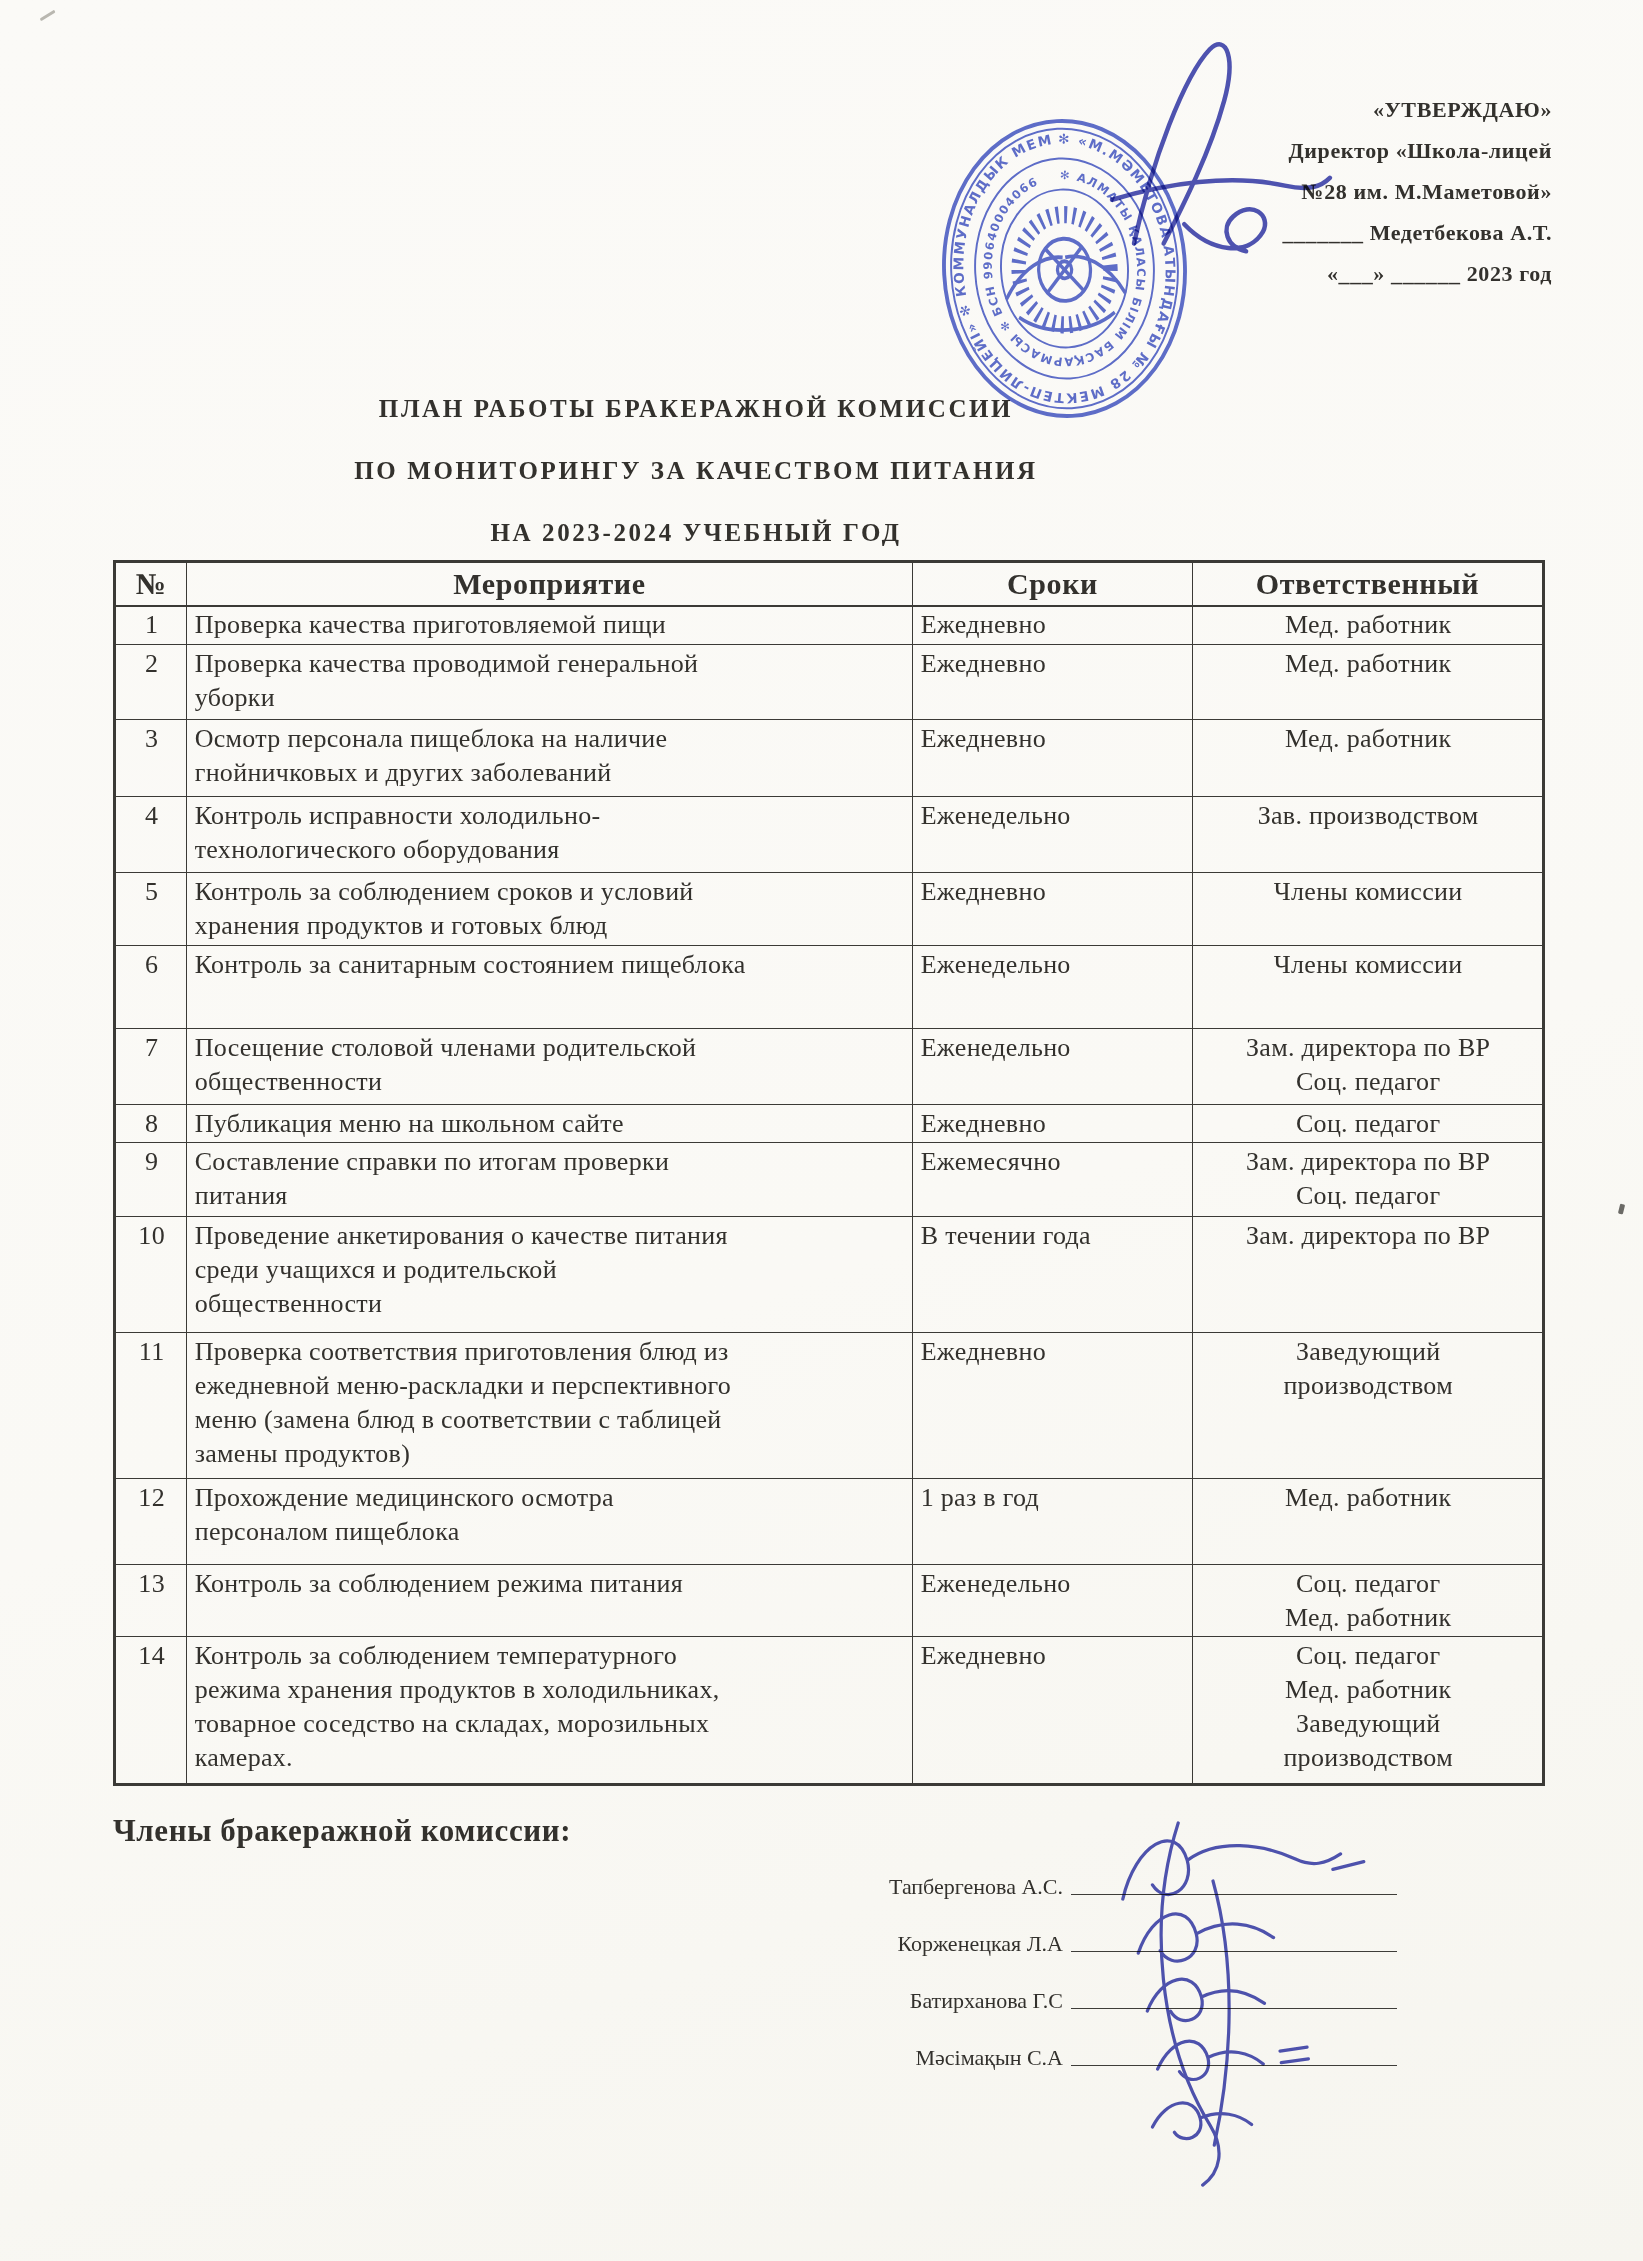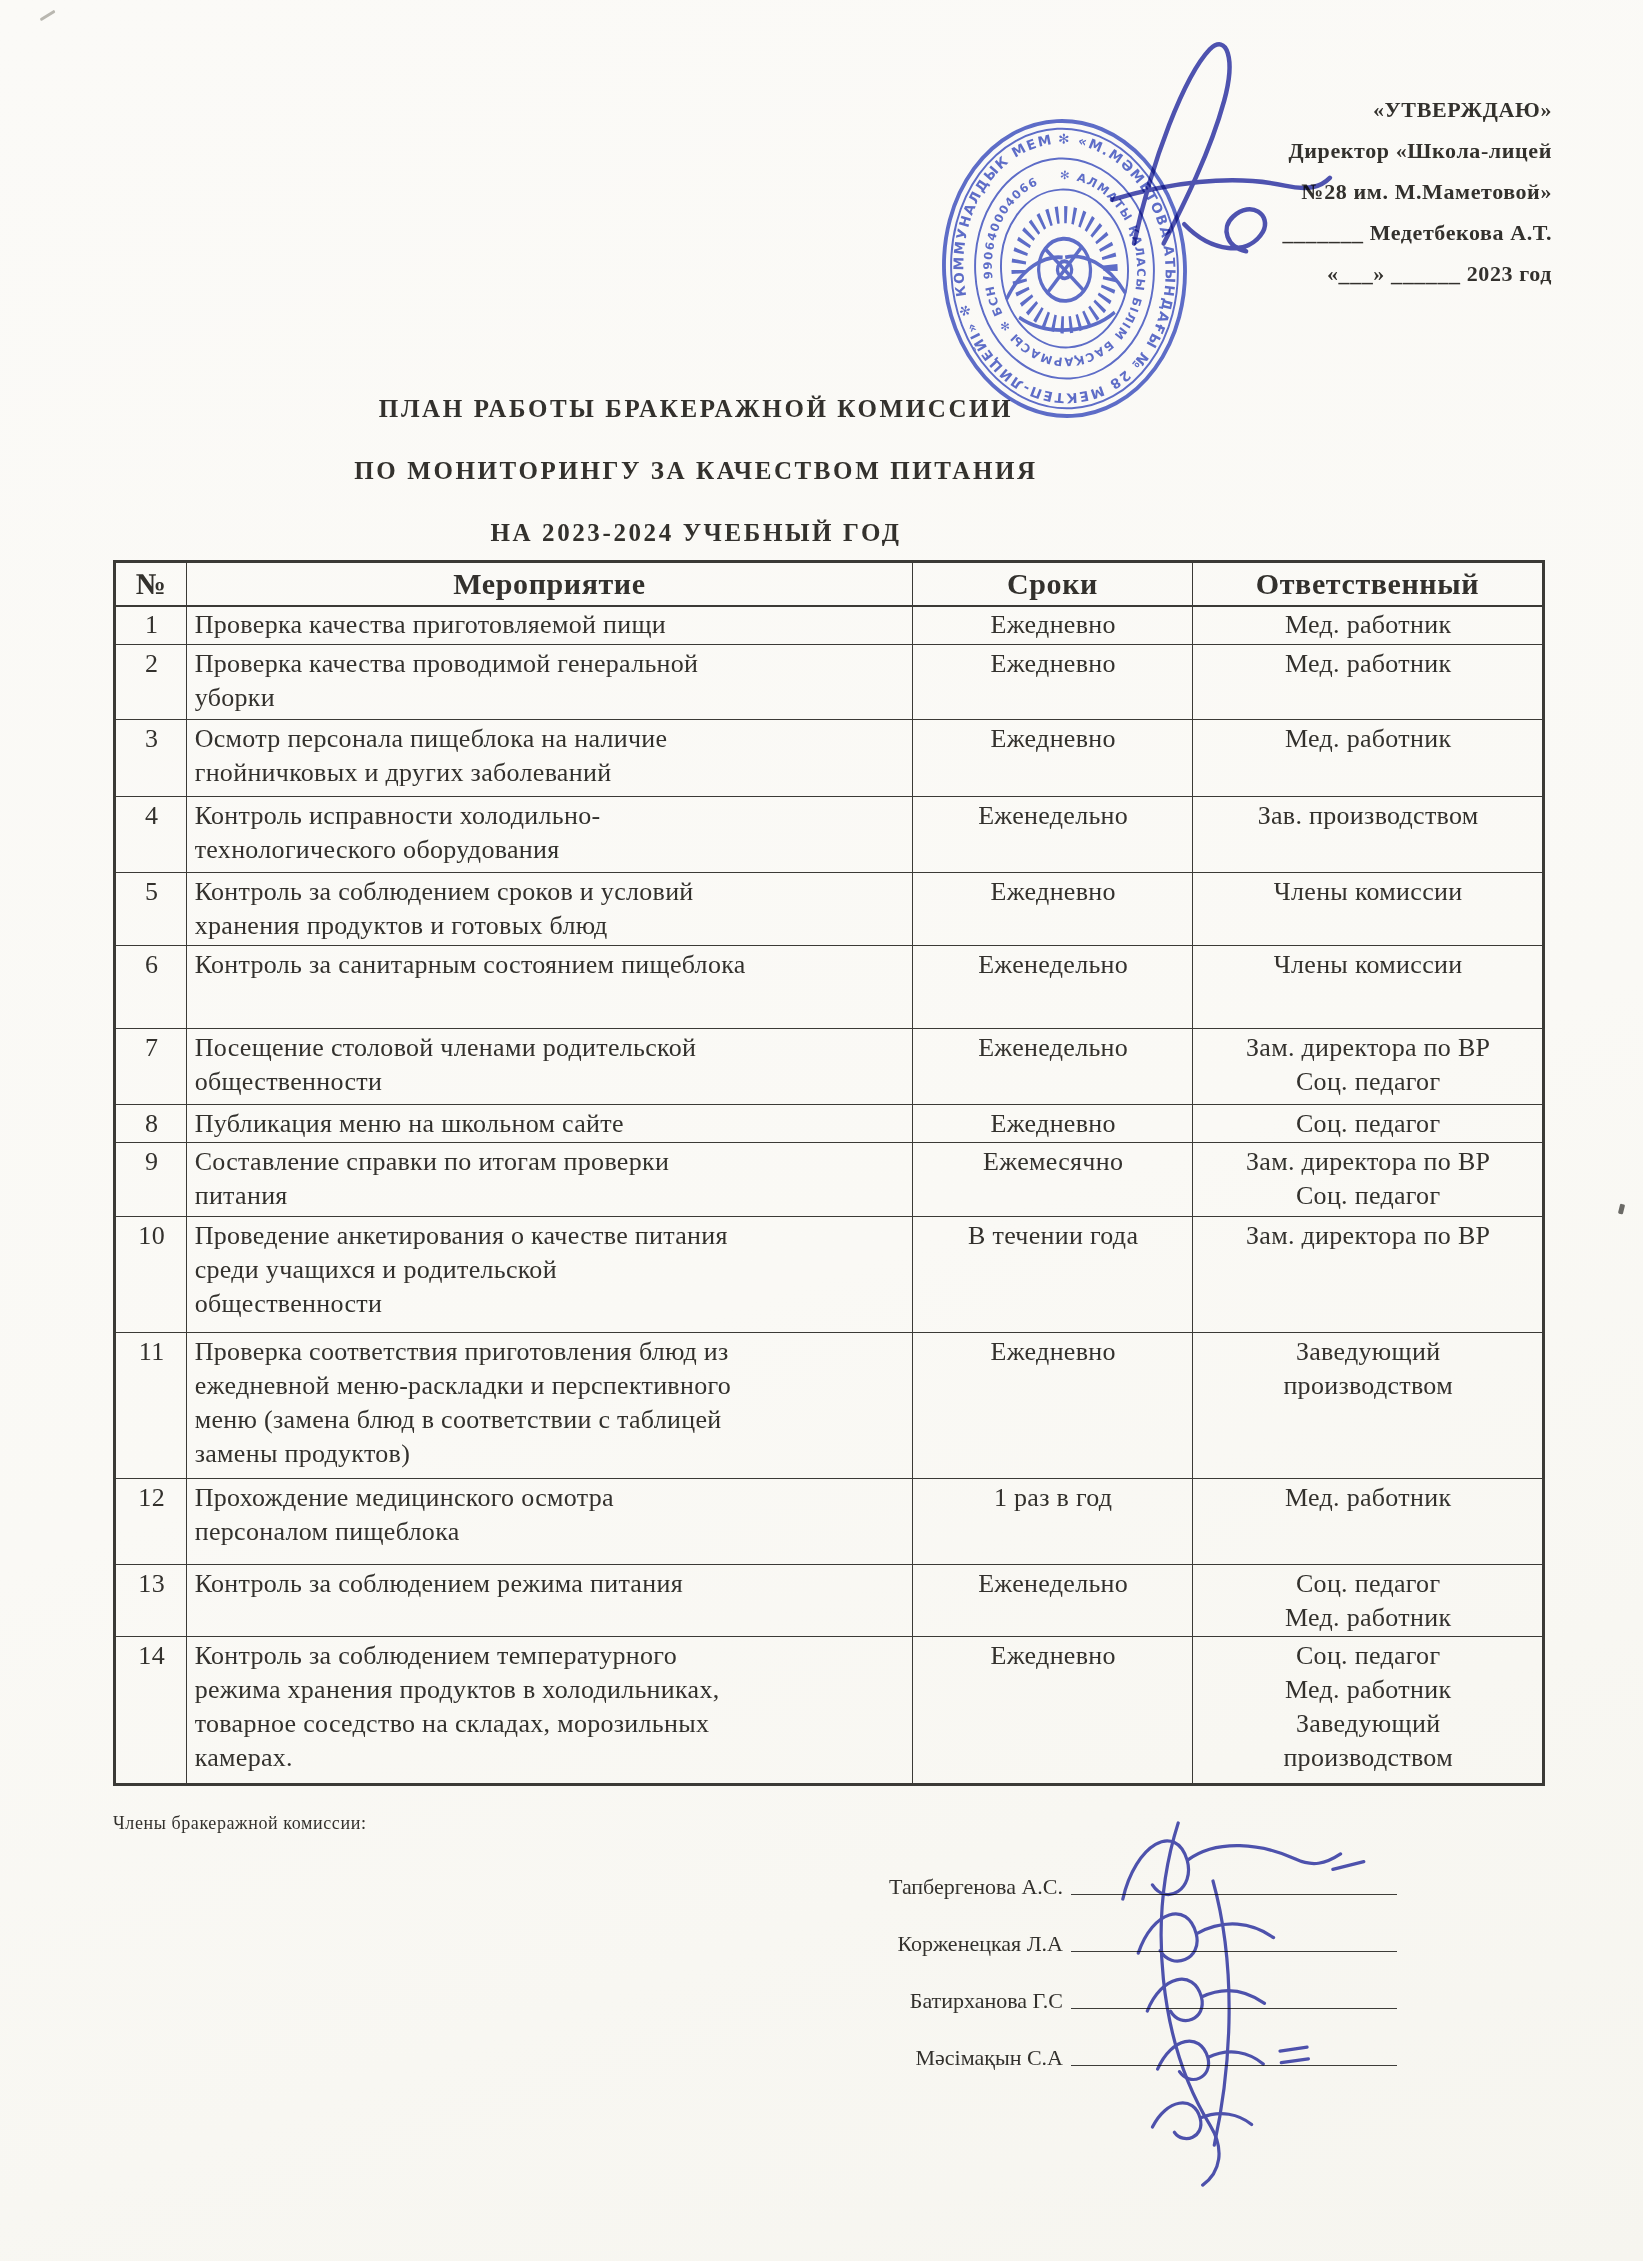--- a/index.html
+++ b/index.html
@@ -32,26 +32,26 @@
     font-size:26px;line-height:34px;letter-spacing:0.3px;
     padding:1.9px 6.4px 1.3px 7.7px;overflow:hidden;
   }
   table.plan{border:3.2px solid var(--border);}
   table.plan th{
     font-size:30px;font-weight:bold;text-align:center;vertical-align:middle;
     letter-spacing:0.6px;padding:1.3px 2.6px;border-bottom:2.6px solid var(--border);
   }
   td.c-num{text-align:center;padding-left:1.3px;padding-right:1.3px;}
   td.c-act{white-space:pre-line;text-align:left;}
-  td.c-time{text-align:center;}
+  td.c-time{}
   td.c-resp{text-align:center;white-space:pre-line;margin-top:20px;}
   
   .members-label{
     position:absolute;left:113px;top:1813px;
-    font-weight:normal;font-size:18px;letter-spacing:0.6px;
+    font-weight:bold;font-size:31px;letter-spacing:0.6px;
   }
   .members{position:absolute;left:759px;top:1847px;}
   .member-row{display:flex;align-items:flex-end;height:57px;}
   .member-name{width:304px;text-align:right;font-size:22px;line-height:1.1;padding-bottom:5.2px;white-space:nowrap;}
   .member-line{width:326px;height:0;border-bottom:1.9px solid #3e3d39;margin:0 0 9px 7.7px;}
   
   .stamp{
     position:absolute;left:935px;top:113px;width:259px;height:311px;
     mix-blend-mode:multiply;opacity:.85;transform:rotate(-3deg);
   }

